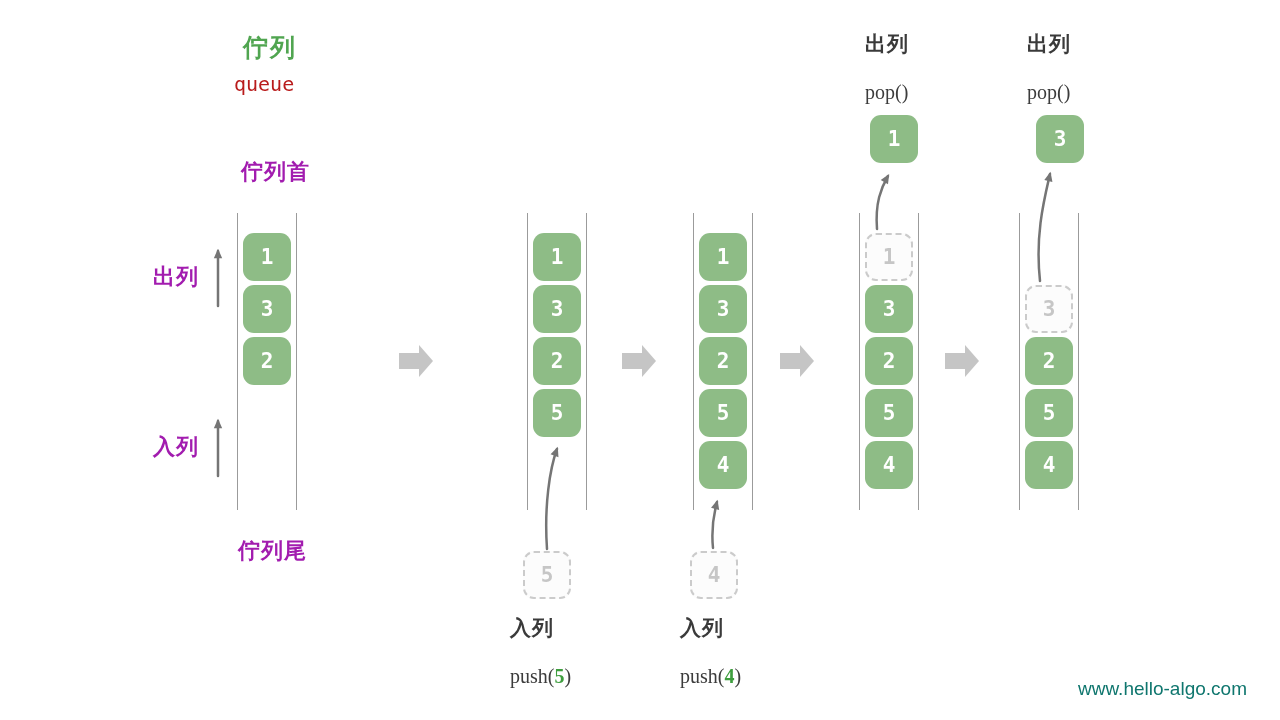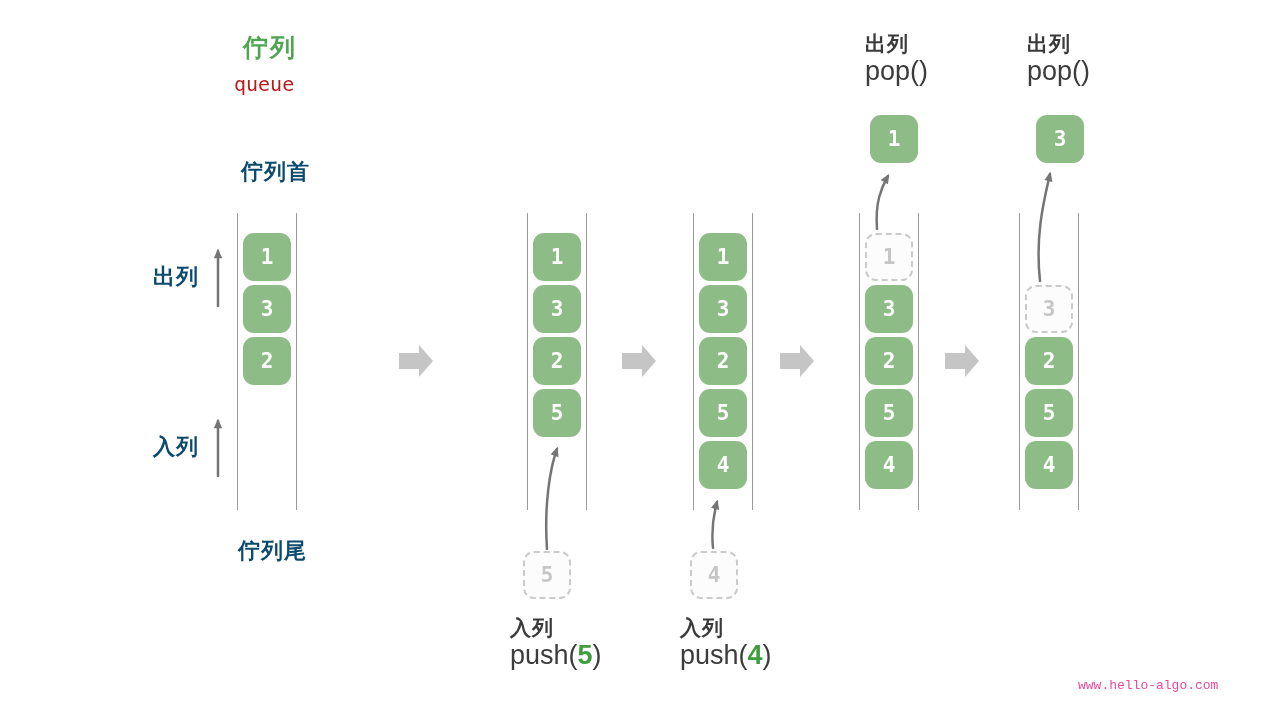--- a/index.html
+++ b/index.html
@@ -7,21 +7,21 @@
     position:relative;width:1280px;height:720px;background:#ffffff;
     font-family:"Liberation Sans",sans-serif;overflow:hidden;border-radius:10px;
   }
   .abs{position:absolute;}
 
   
   .title-zh{font-size:25px;font-weight:bold;color:#50A550;letter-spacing:2px;}
   .title-en{font-family:"DejaVu Sans Mono",monospace;font-size:20px;color:#b91c1c;}
 
   
-  .cjk-label{font-size:22px;font-weight:bold;color:#0c4a6e;letter-spacing:1px;}
+  .cjk-label{font-size:22px;font-weight:bold;color:#a21caf;letter-spacing:1px;}
 
   
   .queue-column{
     position:absolute;top:213px;width:60px;height:297px;box-sizing:border-box;
     border-left:1.5px solid #9B9B9B;border-right:1.5px solid #9B9B9B;
   }
   .cell{
     position:absolute;left:5px;width:48px;height:48px;box-sizing:border-box;
     border-radius:11px;display:flex;align-items:center;justify-content:center;
     font-family:"DejaVu Sans Mono",monospace;font-size:21px;font-weight:bold;
@@ -29,28 +29,28 @@
   .cell.green{background:#8EBC86;color:#ffffff;}
   .cell.dashed{
     background:#FCFCFC;border:2px dashed #CBCBCB;color:#C6C6C6;
   }
   .cell.floating{left:auto;} 
 
   
   .op-block{line-height:1;}
   .op-label{font-size:21px;font-weight:600;color:#3A3A3A;letter-spacing:1px;}
   .op-code{
-    margin-top:4px;font-family:Liberation Sans, sans-serif;
-    font-size:27px;color:#3C3C3C;font-weight:500;
+    margin-top:28px;font-family:Liberation Serif, serif;
+    font-size:20px;color:#3C3C3C;font-weight:500;
   }
   .op-code .arg{color:#3E9E3E;font-weight:bold;}
 
   
   .footer{
-    font-family:Liberation Mono, monospace;font-size:13px;color:#ec4899;
+    font-family:Liberation Sans, sans-serif;font-size:19px;color:#0f766e;
   }
 
   
   #arrow-layer{position:absolute;left:0;top:0;pointer-events:none;z-index:5;}
 </style>
 </head>
 <body>
 
 <div id="canvas">
 

